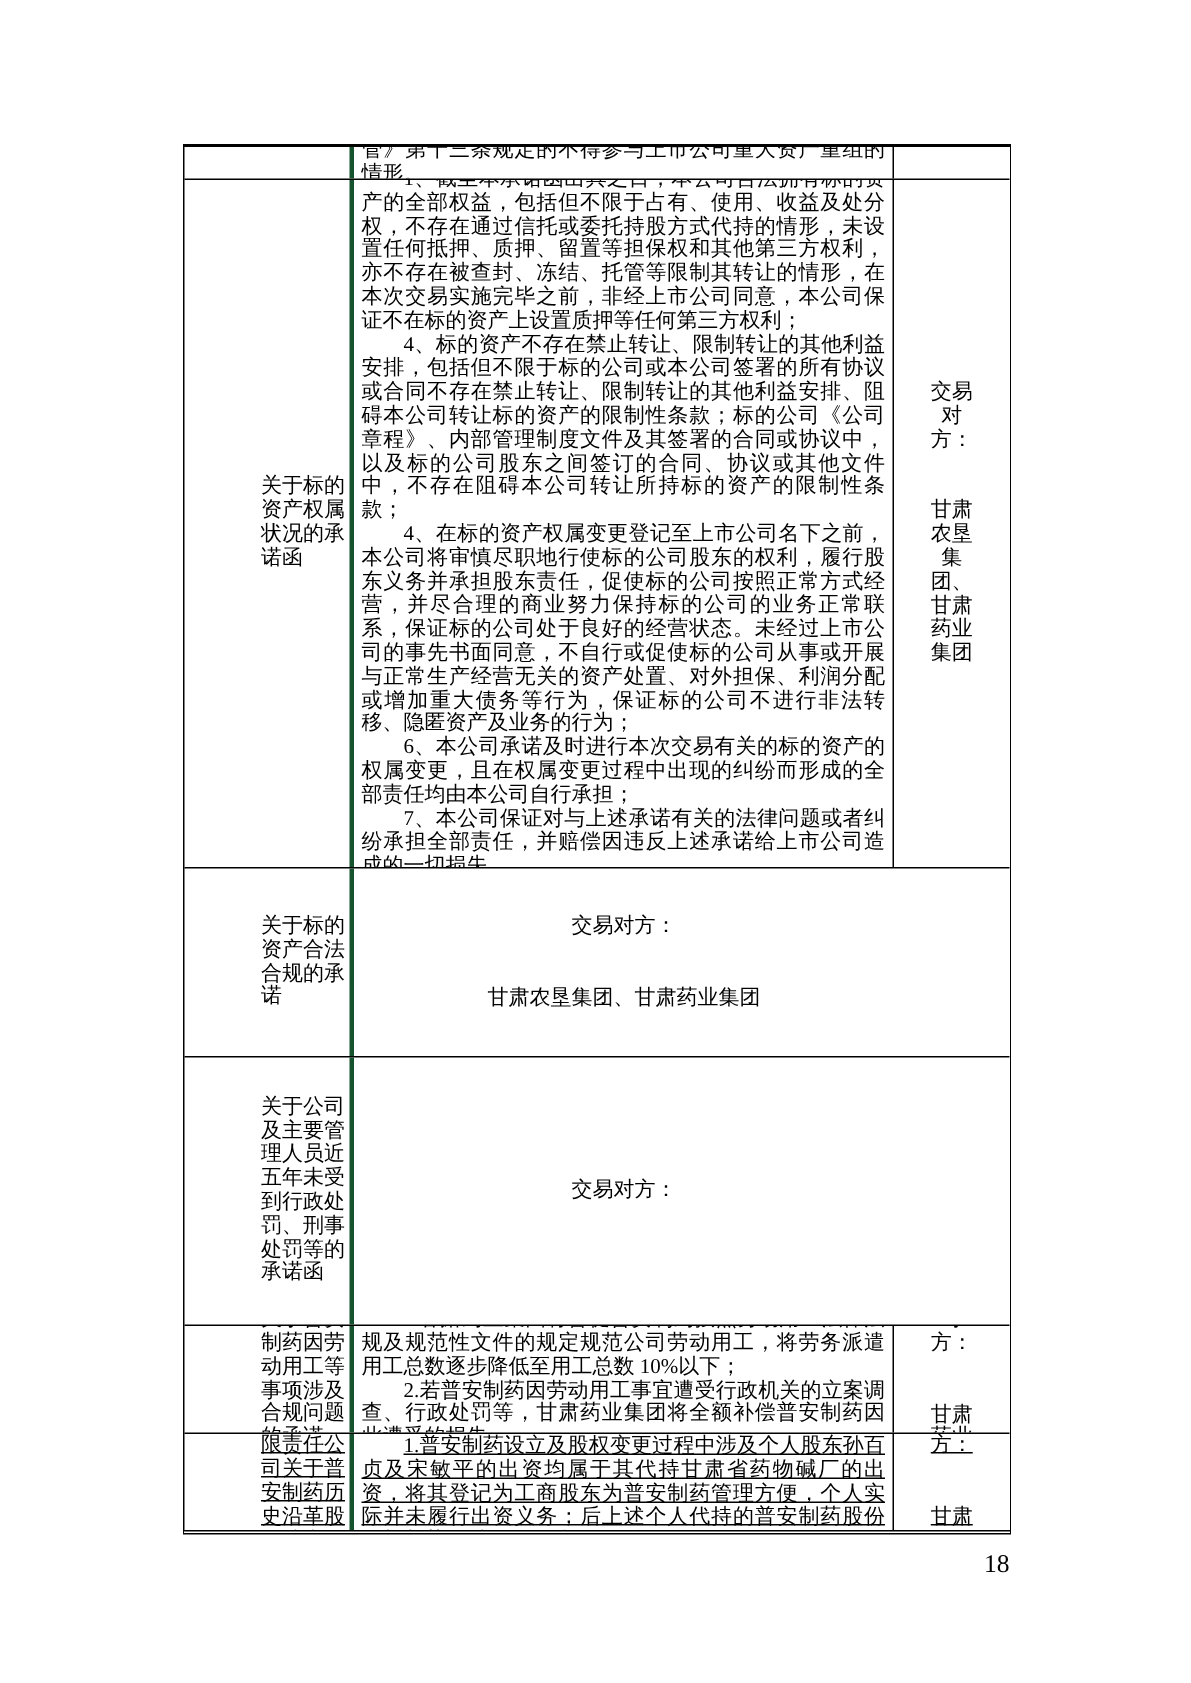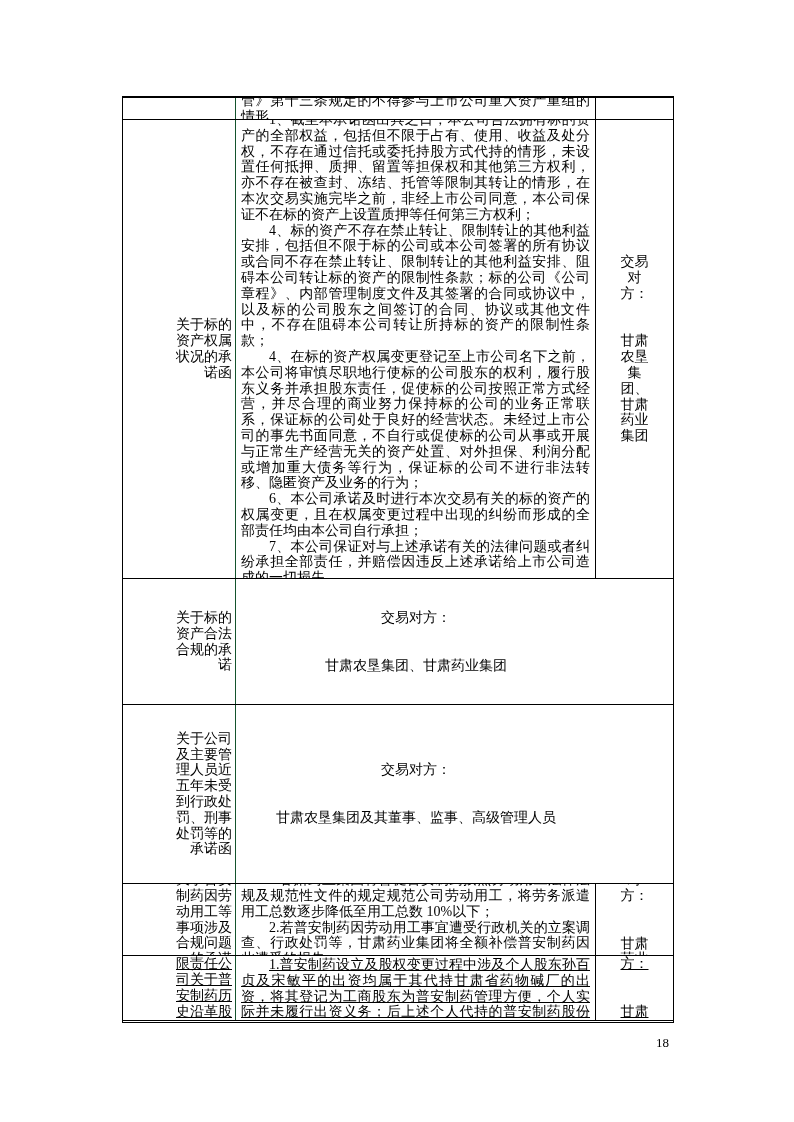--- a/index.html
+++ b/index.html
@@ -35,42 +35,42 @@
   .r5 { height: 64px; text-decoration: underline; }
   .cell {
     overflow: hidden;
     display: flex;
     flex-direction: column;
     justify-content: center;
     font-size: 14px;
     line-height: 15.8px;
   }
   .c-title {
-    border-right: 1px solid #14532d;
-    text-align: right;
+    border-right: 3px solid #14532d;
+    text-align: left;
     padding: 1px 3px;
     margin-left: 48px;
   }
   .c-body {
     border-right: 1px solid #000;
     padding: 1px 5px;
     text-align: justify;
   }
   .c-body p { margin: 0; text-indent: 2em; }
   .c-body p.noindent { text-indent: 0; }
   .c-party {
     text-align: center;
     padding: 1px 3px;
   }
   .c-party div { margin: 16px; }
   .top { justify-content: flex-start; }
   .page-number {
     position: absolute;
     left: 656px; top: 1035px;
-    font-size: 13px;
+    font-size: 17px;
     line-height: 16px;
   }
 </style>
 </head>
 <body>
 
 <div class="page">
 
   <div class="tbl">
 
@@ -108,21 +108,20 @@
         <div>甘肃农垦集团、甘肃药业集团</div>
       </div>
     </div>
 
     <div class="row r3">
       <div class="cell c-title">
         <div>关于公司及主要管理人员近五年未受到行政处罚、刑事处罚等的承诺函</div>
       </div>
       <div class="cell c-party">
         <div>交易对方：</div>
-        <div>甘肃农垦集团及其董事、监事、高级管理人员</div>
       </div>
     </div>
 
     <div class="row r4">
       <div class="cell c-title">
         <div>关于普安制药因劳动用工等事项涉及合规问题的承诺</div>
       </div>
       <div class="cell c-body">
         <p>1.甘肃药业集团将督促普安制药按照劳动用工法律法规及规范性文件的规定规范公司劳动用工，将劳务派遣用工总数逐步降低至用工总数 10%以下；</p>
         <p>2.若普安制药因劳动用工事宜遭受行政机关的立案调查、行政处罚等，甘肃药业集团将全额补偿普安制药因此遭受的损失。</p>

